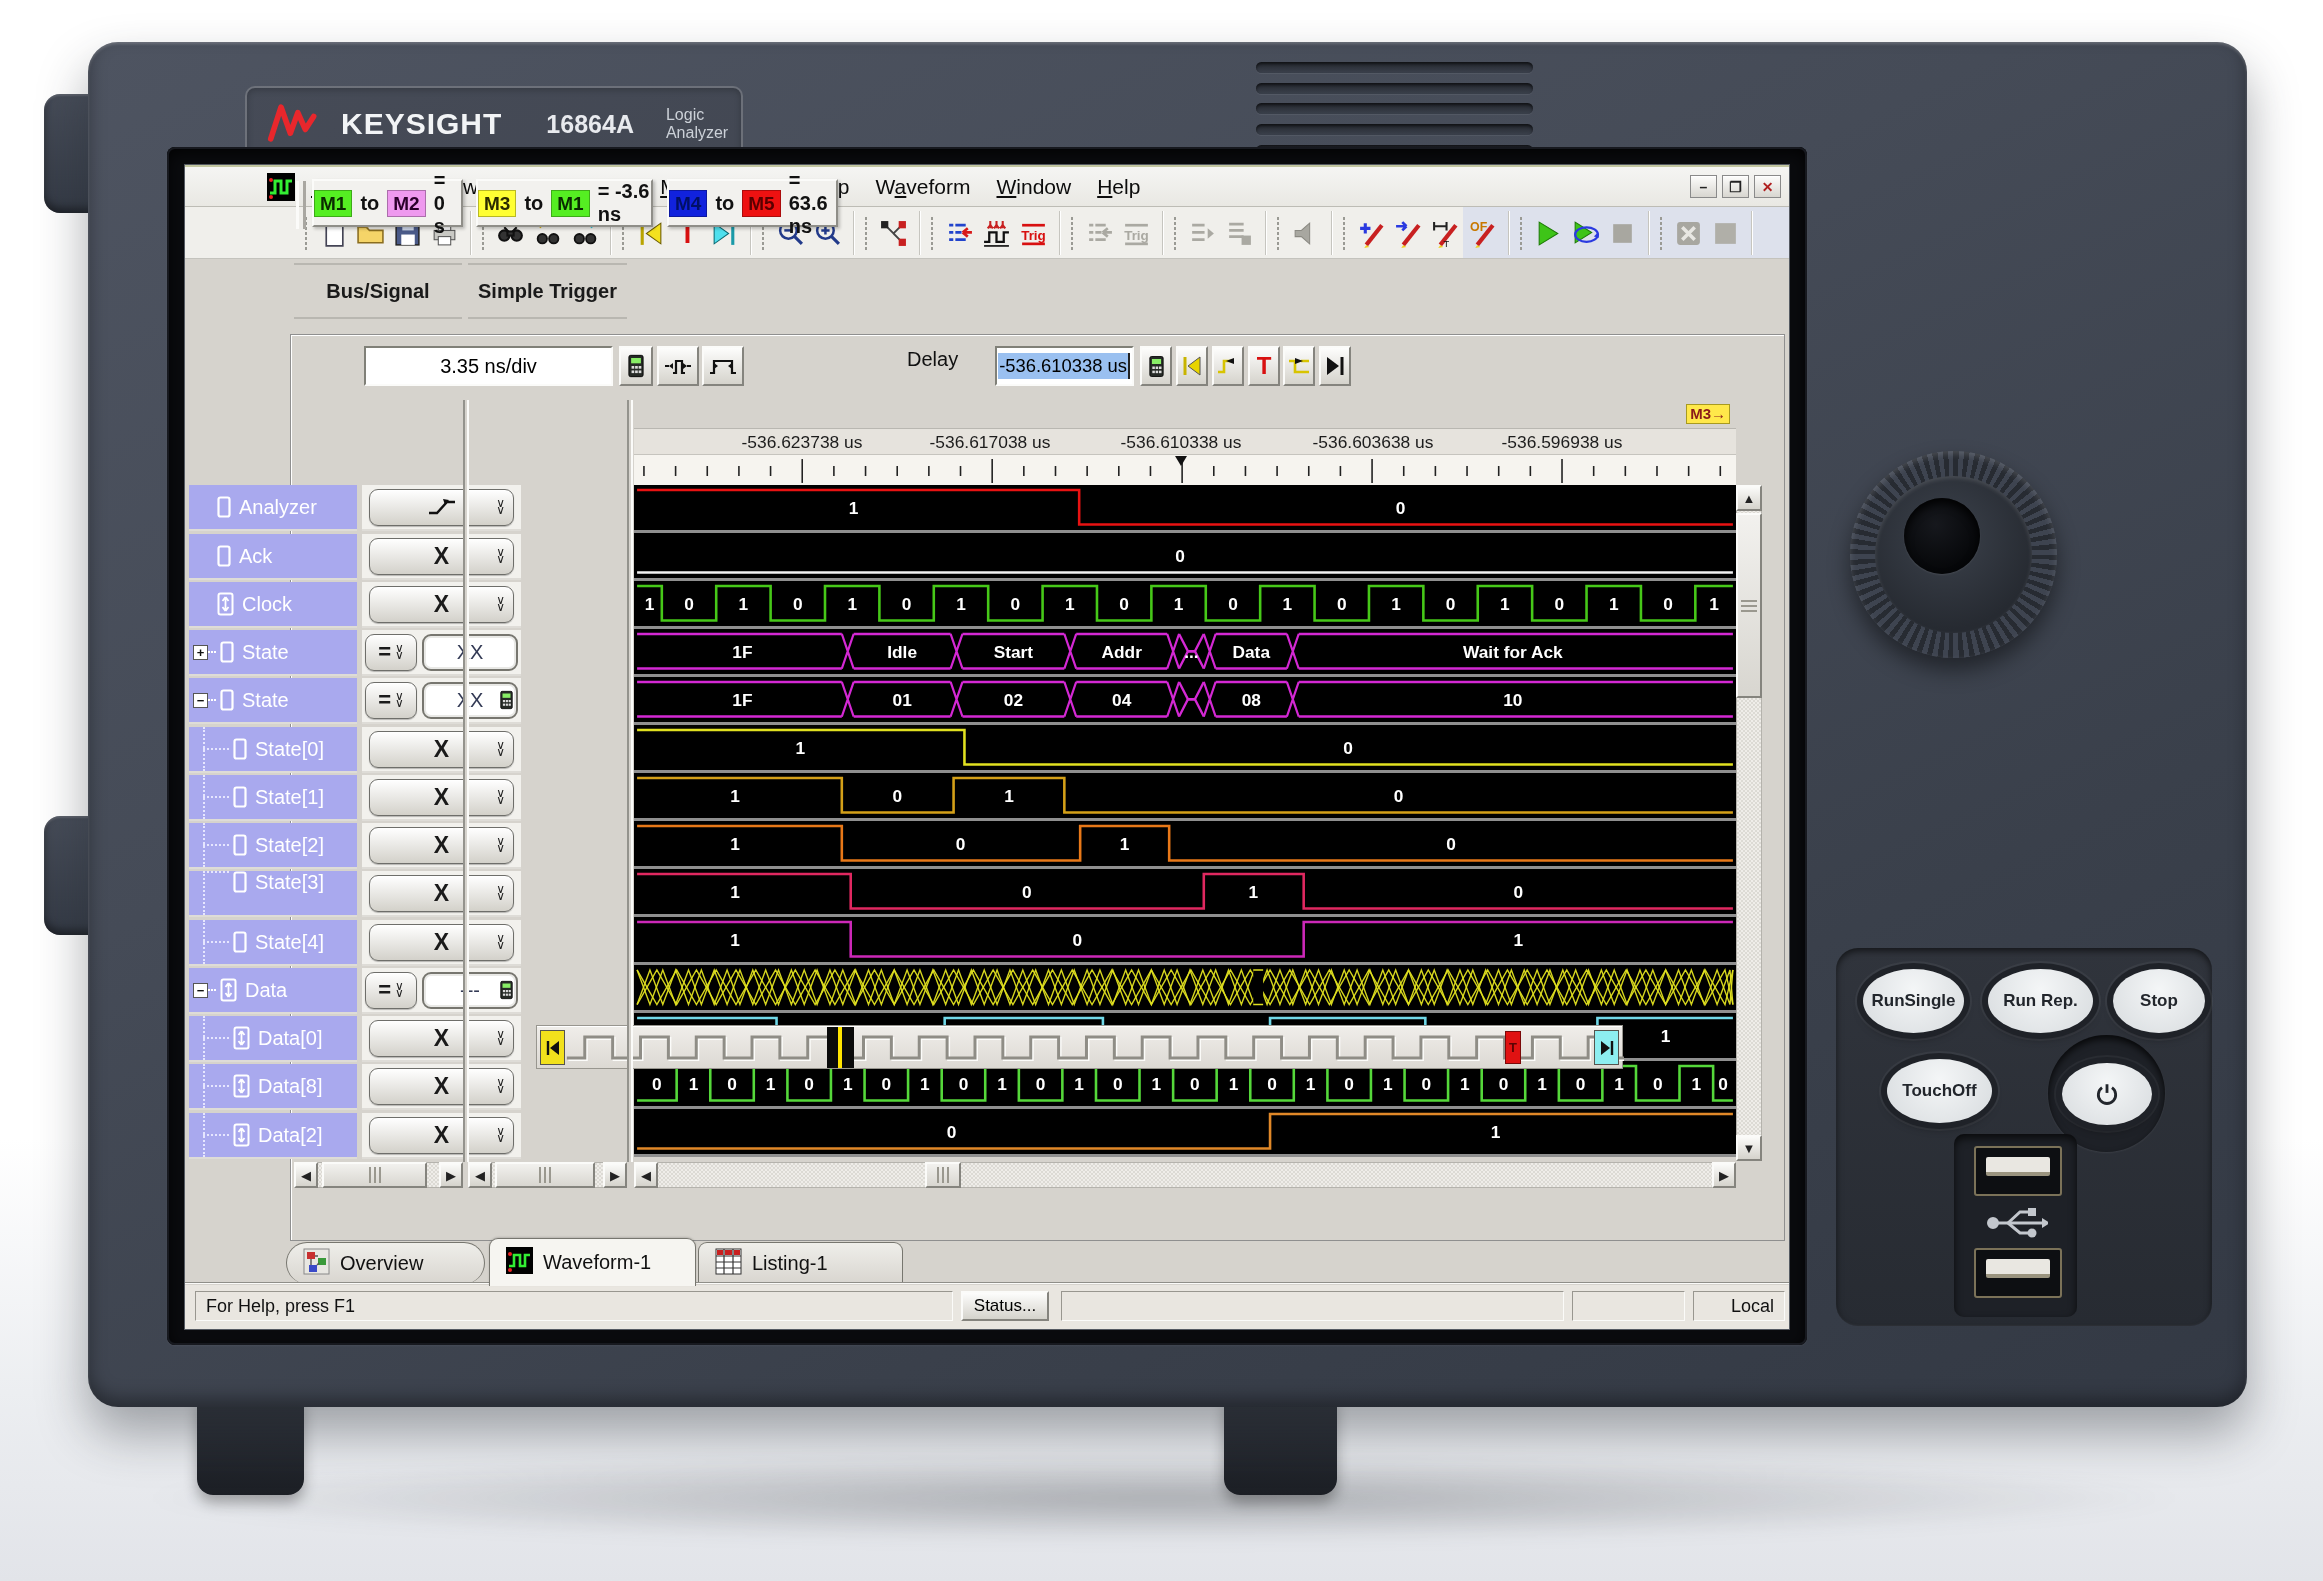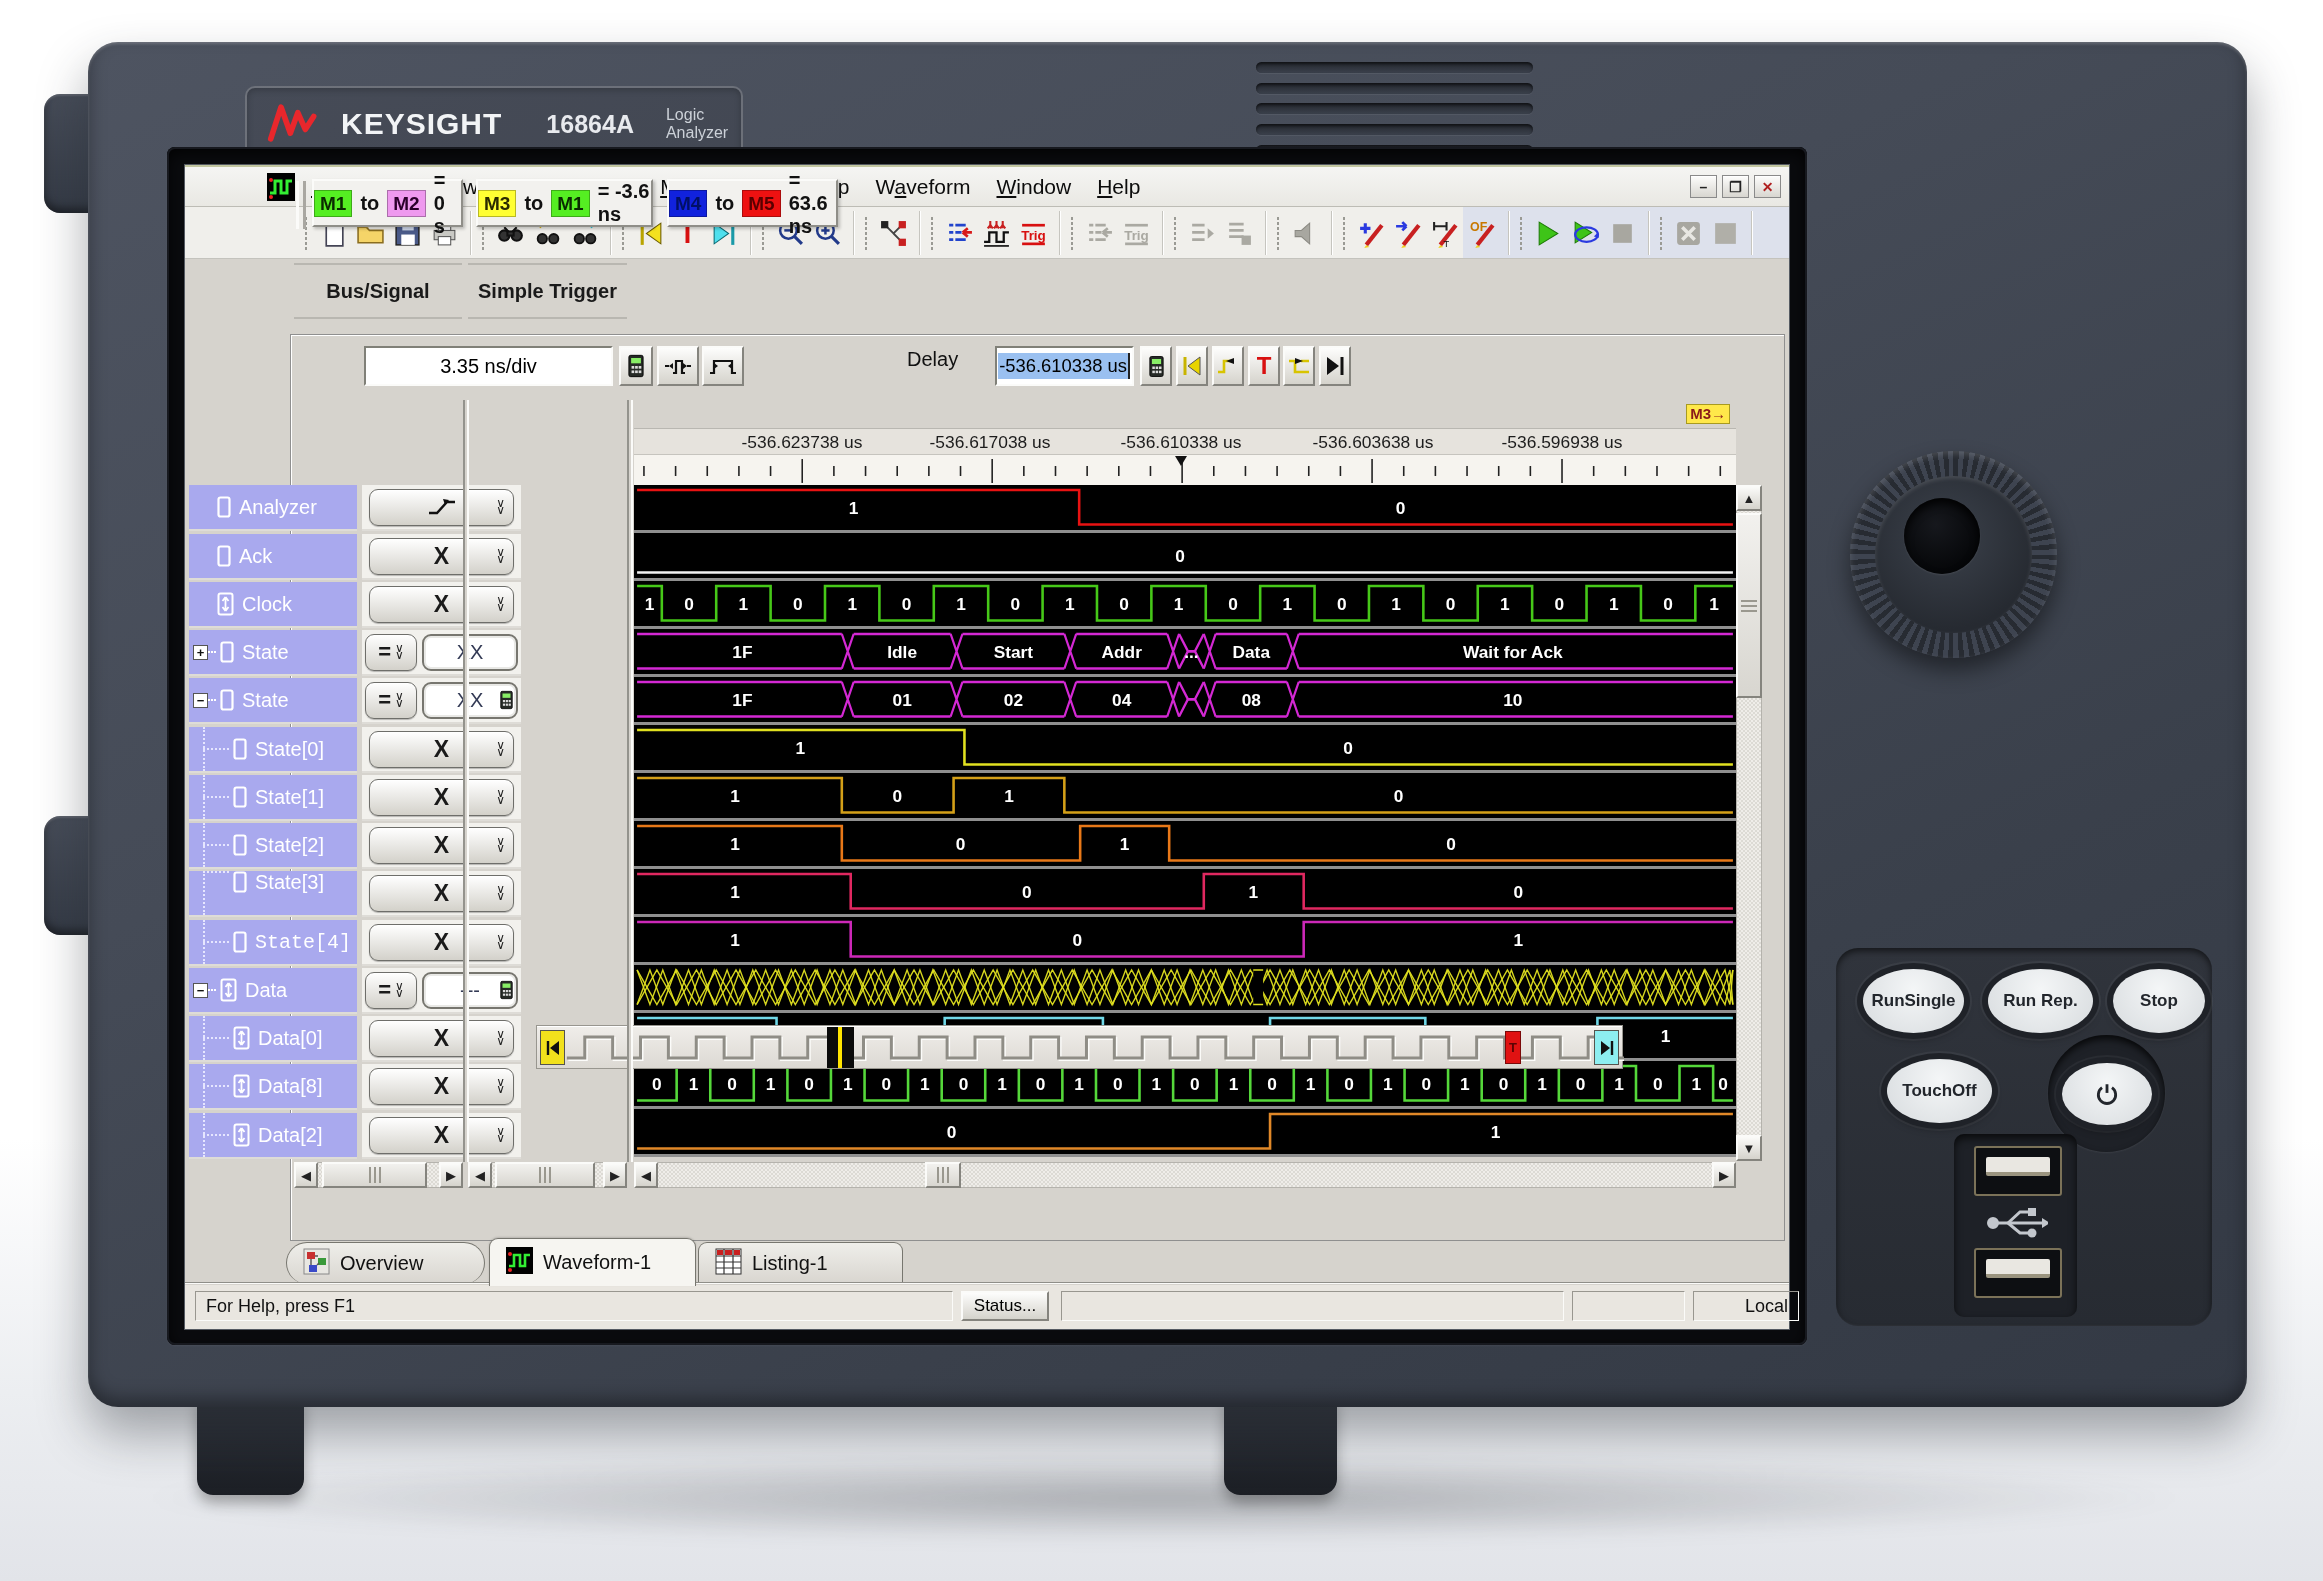--- a/index.html
+++ b/index.html
@@ -684,21 +684,21 @@
             <span style="margin-left:14px;width:26px;border-top:2px dotted #e6e6ff;"></span>
             <span style="margin:0 8px 0 4px;display:flex;">
               <svg width="14" height="22" viewBox="0 0 14 22">
                 <rect x="1.5" y="1.5" width="11" height="19" rx="2" fill="none" stroke="#fff" stroke-width="2.2"></rect>
               </svg>
             </span>
             <span class="row-label">State[3]</span>
           </div>
         </div>
         <div class="busrow" style="top: 753px; height: 46px;">
-          <div style="position:relative;width:100%;height:100%;display:flex;align-items:center;font-family:Liberation Mono, monospace;">
+          <div style="position:relative;width:100%;height:100%;display:flex;align-items:center;">
             <span style="position:absolute;left:14px;top:0;height:100%;border-left:2px dotted #e6e6ff;"></span>
             <span style="margin-left:14px;width:26px;border-top:2px dotted #e6e6ff;"></span>
             <span style="margin:0 8px 0 4px;display:flex;">
               <svg width="14" height="22" viewBox="0 0 14 22">
                 <rect x="1.5" y="1.5" width="11" height="19" rx="2" fill="none" stroke="#fff" stroke-width="2.2"></rect>
               </svg>
             </span>
             <span class="row-label">State[4]</span>
           </div>
         </div>
@@ -1250,21 +1250,21 @@
           <span>Listing-1</span>
         </div>
       </div>
     <div id="tabline"></div>
 
     <div id="statusbar">
       <div class="sb-panel" style="left:10px;width:758px;">For Help, press F1</div>
       <div id="status-btn" class="raised">Status...</div>
       <div class="sb-panel" style="left:876px;width:503px;"></div>
       <div class="sb-panel" style="left:1387px;width:113px;"></div>
-      <div class="sb-panel" style="left:1508px;width:106px;justify-content:flex-end;">Local</div>
+      <div class="sb-panel" style="left:1508px;width:92px;justify-content:flex-end;">Local</div>
     </div>
 
     <div class="vgroove" style="left:278px;top:233px;height:762px;"></div>
     <div class="vgroove" style="left:442px;top:233px;height:762px;"></div>
   </div>
 <div class="oval-btn" style="left: 1863px; top: 969px; width: 101px; height: 64px;">
       <span>Run</span>
       <br>
       <span>Single</span>
     </div>

